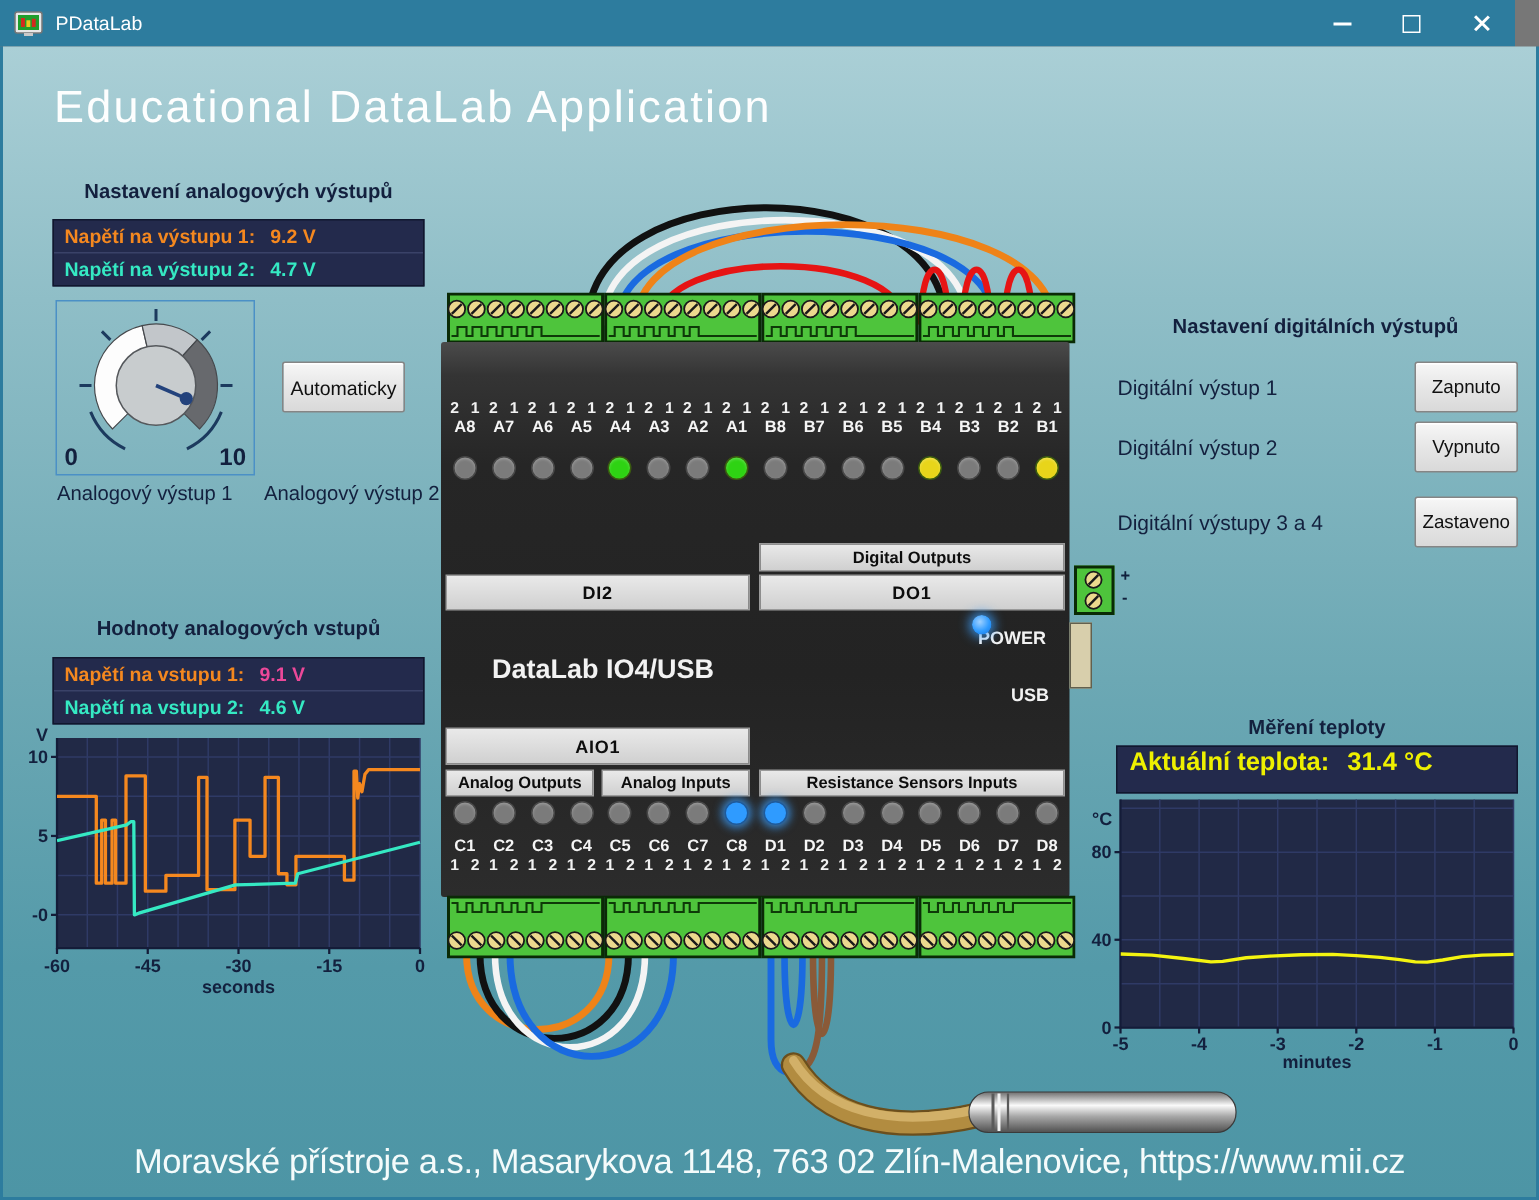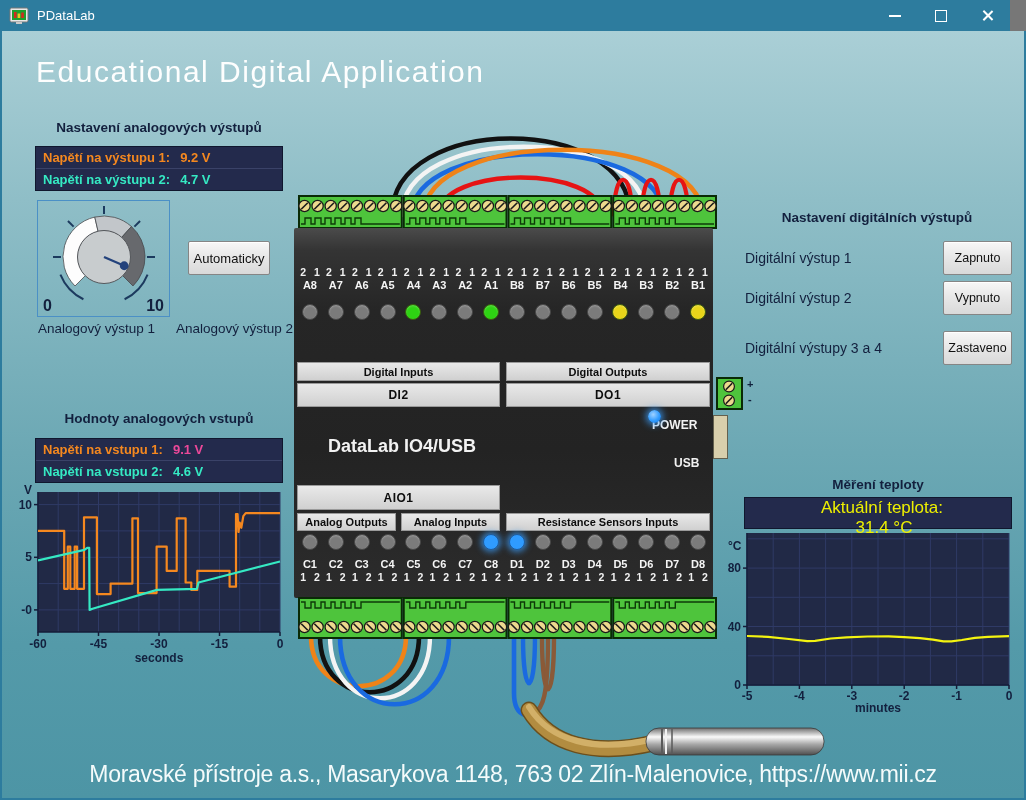--- a/index.html
+++ b/index.html
@@ -59,21 +59,21 @@
        box-shadow:0 0 7px 2px rgba(60,160,255,.8);}
   #power-conn{left:714px;top:346px;width:27px;height:33px;background:#4ec43c;border:2px solid #0a2a06;box-sizing:border-box;}
   #usb-conn{left:711px;top:384px;width:15px;height:44px;background:#d8cfac;border:1px solid #63604e;box-sizing:border-box;}
   .pm{font-size:11px;font-weight:bold;color:#10203c;line-height:12px;}
   
   .dig-row{position:absolute;left:743px;width:267px;height:34px;display:flex;align-items:center;}
   .dig-row .dlabel{flex:1;font-size:14px;color:#13203e;}
   .dig-row .btn{width:69px;height:34px;font-size:12.5px;}
   
   #temp-readout{left:742px;top:466px;width:268px;height:32px;background:#232a4c;border:1px solid #10172e;
-      box-sizing:border-box;display:flex;align-items:center;font-size:17px;font-weight:normal;flex-direction:column;}
+      box-sizing:border-box;display:flex;align-items:flex-start;font-size:17px;font-weight:bold;}
   #temp-readout .t-lb{margin-left:8px;}
   #temp-readout .t-val{margin-left:12px;}
   svg text{font-family:"Liberation Sans",sans-serif;}
 </style>
 </head>
 <body>
 
 <div id="app">
 
   <div id="titlebar">
@@ -94,21 +94,21 @@
           <span class="glyph-max"></span>
         </div>
       <div class="tb-btn">
           <span class="glyph-close"></span>
         </div>
     </div>
   </div>
 
   <div id="main">
 
-    <div id="app-title" class="abs">Educational Digital Application</div>
+    <div id="app-title" class="abs">Educational DataLab Application</div>
 
     <svg class="abs" style="left:0;top:0;z-index:1;" width="1022" height="767" viewBox="0 0 1022 767">
 
       <g fill="none" stroke-linecap="round">
         <path d="M92,185 C92,80 332,80 332,185" stroke="#0d0d0d" stroke-width="4.5" transform="translate(296,0)" display="none"></path>
         <path d="M388,185 C388,80 330,80 330,185" stroke="#0d0d0d" stroke-width="4.5" display="none"></path>
         <path d="M390,184 C390,82 628,82 628,184" stroke="#111" stroke-width="4.6"></path>
         <path d="M400,184 C400,93 643,93 643,184" stroke="#f4f4f4" stroke-width="4.4"></path>
         <path d="M410,184 C410,103 661,103 661,184" stroke="#1a6ae0" stroke-width="4.6"></path>
         <path d="M422,184 C422,97 700,97 700,184" stroke="#ef8318" stroke-width="4.6"></path>
@@ -386,21 +386,20 @@
             <div class="cname">B2</div>
             <div class="led" style="margin-top: 12px;"></div>
           </div>
           <div class="chan-cell">
             <div class="pins">2 1</div>
             <div class="cname">B1</div>
             <div class="led" style="background: rgb(232, 213, 26); border-color: rgb(58, 90, 16); margin-top: 12px;"></div>
           </div>
         </div>
 
-      <div class="gray-strip strip-small abs" style="left:3px;top:134px;width:203px;height:19px;">Digital Inputs</div>
       <div class="gray-strip strip-small abs" style="left:212px;top:134px;width:204px;height:19px;">Digital Outputs</div>
       <div class="gray-strip strip-big abs" style="left:3px;top:155px;width:203px;height:24px;">DI2</div>
       <div class="gray-strip strip-big abs" style="left:212px;top:155px;width:204px;height:24px;">DO1</div>
 
       <div class="dev-text abs" style="left:34px;top:208px;font-size:18px;">DataLab IO4/USB</div>
       <div class="dev-text abs" style="left:358px;top:190px;font-size:12px;">POWER</div>
       <div class="dev-text abs" style="left:380px;top:228px;font-size:12px;">USB</div>
 
       <div class="gray-strip strip-big abs" style="left:3px;top:257px;width:203px;height:25px;">AIO1</div>
       <div class="gray-strip strip-small abs" style="left:3px;top:285px;width:99px;height:18px;">Analog Outputs</div>

